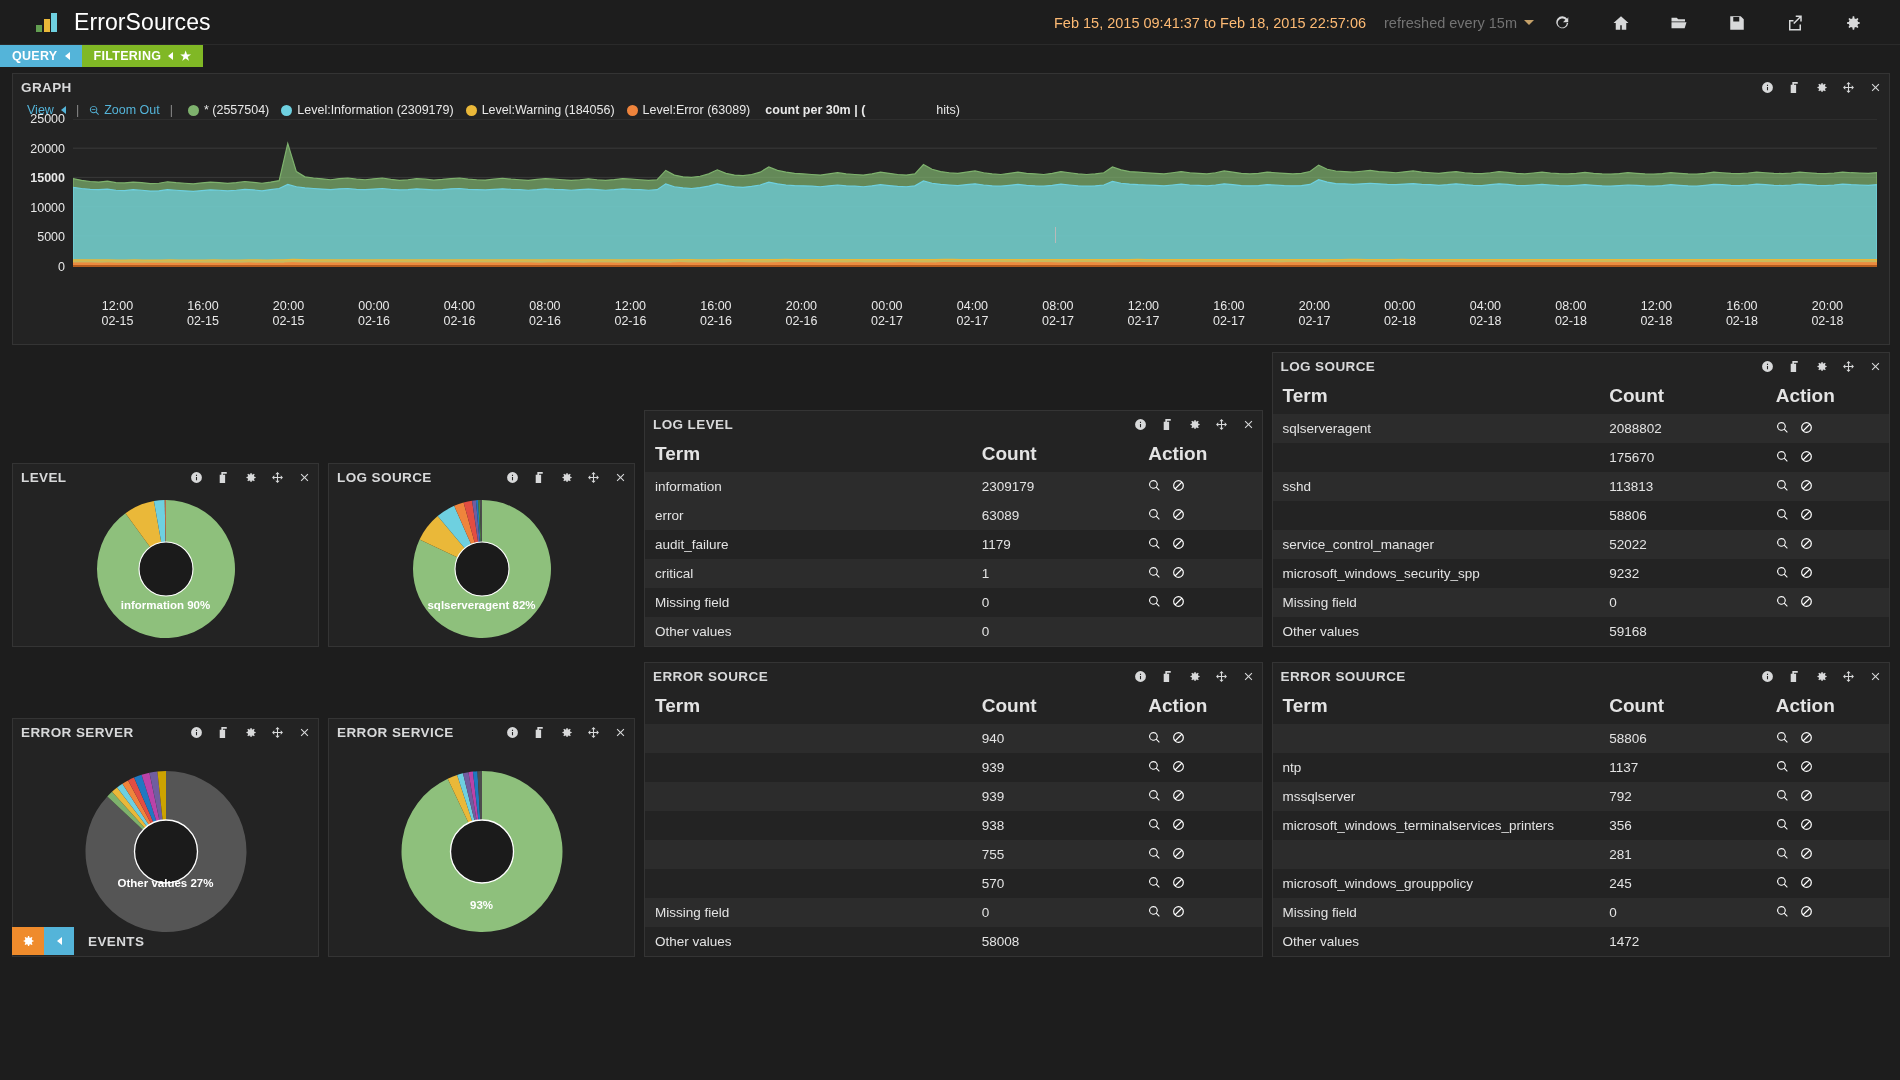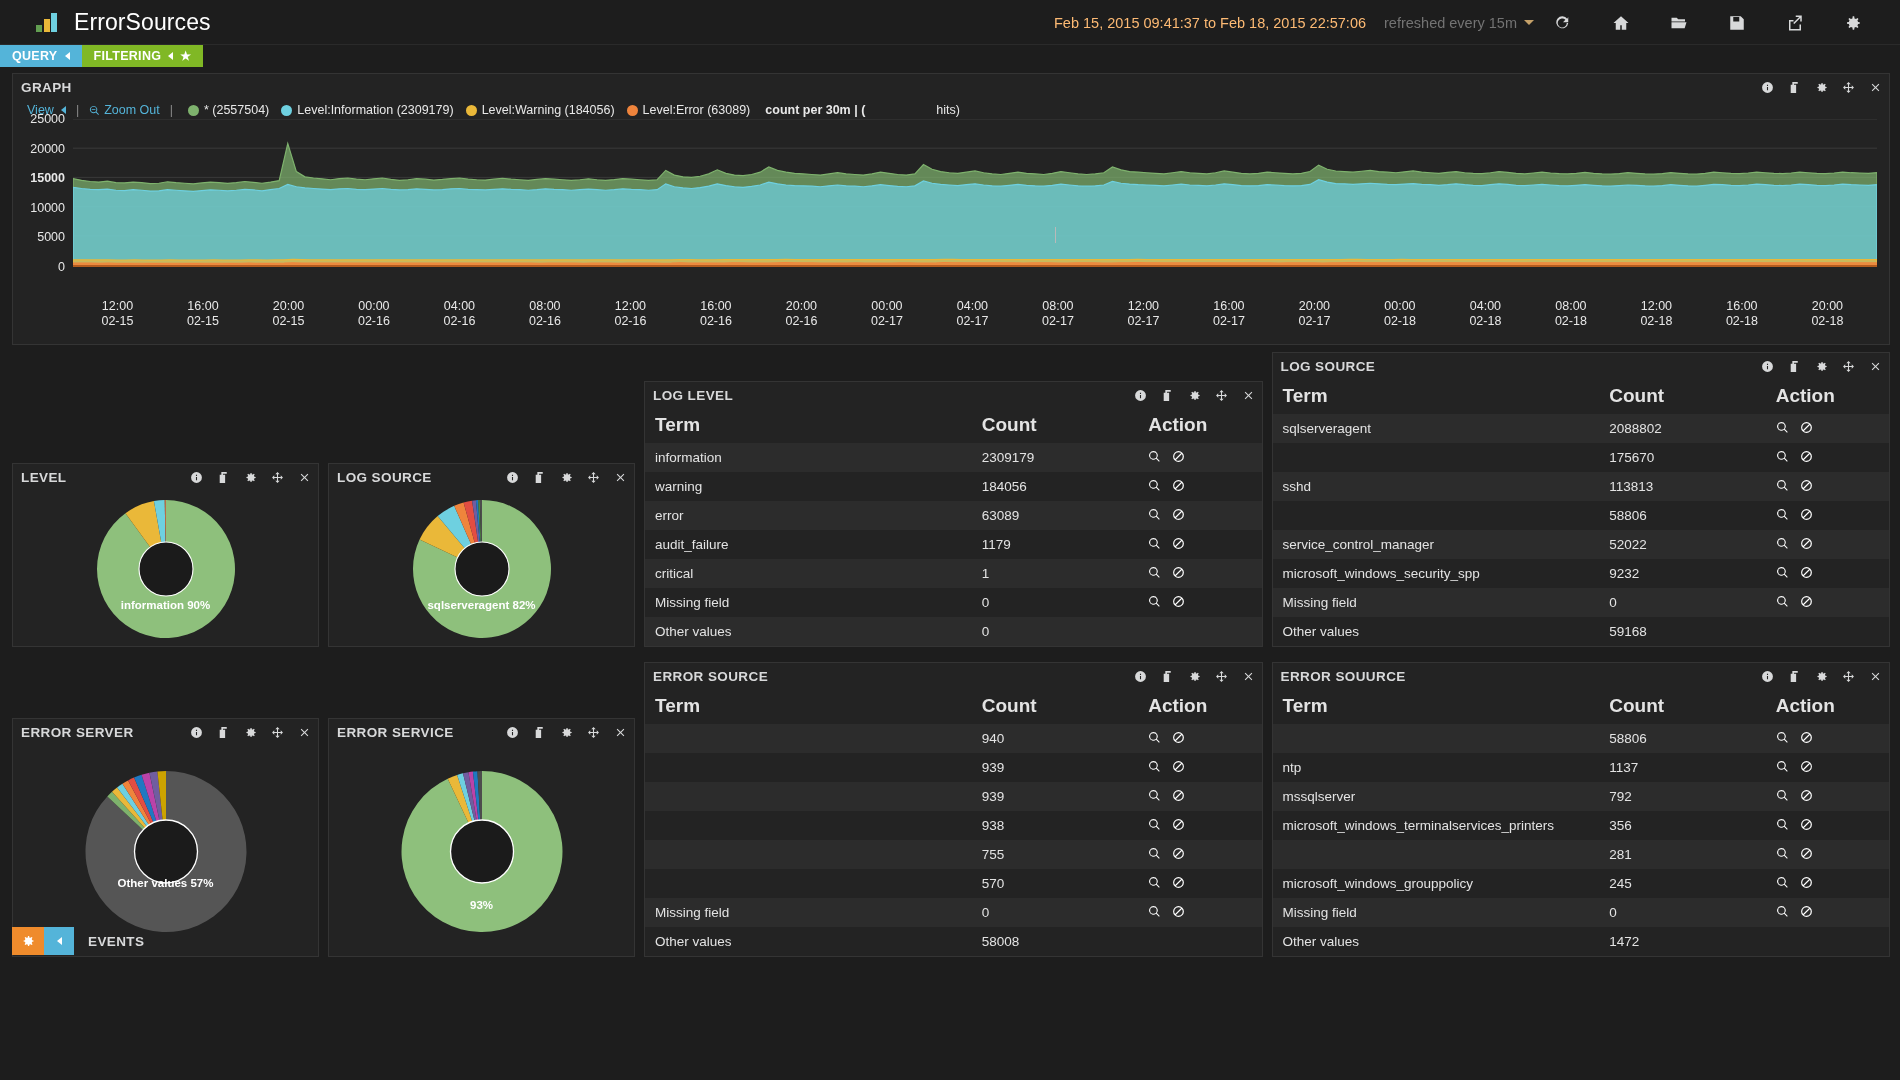--- a/index.html
+++ b/index.html
@@ -549,34 +549,20 @@
                 <span class="act">
                   <span><svg viewBox="0 0 24 24">
                       <path d="M10 2a8 8 0 1 0 4.9 14.3l5.4 5.4 1.4-1.4-5.4-5.4A8 8 0 0 0 10 2m0 2a6 6 0 1 1 0 12 6 6 0 0 1 0-12"></path>
                     </svg></span>
                   <span><svg viewBox="0 0 24 24">
                       <path d="M12 2a10 10 0 1 0 0 20 10 10 0 0 0 0-20m0 2c1.8 0 3.5.6 4.8 1.7L5.7 16.8A8 8 0 0 1 12 4m0 16c-1.8 0-3.5-.6-4.8-1.7L18.3 7.2A8 8 0 0 1 12 20"></path>
                     </svg></span>
                 </span>
               </td>
             </tr>
-            <tr>
-              <td class="col-term">warning</td>
-              <td class="col-count">184056</td>
-              <td class="col-action">
-                <span class="act">
-                  <span><svg viewBox="0 0 24 24">
-                      <path d="M10 2a8 8 0 1 0 4.9 14.3l5.4 5.4 1.4-1.4-5.4-5.4A8 8 0 0 0 10 2m0 2a6 6 0 1 1 0 12 6 6 0 0 1 0-12"></path>
-                    </svg></span>
-                  <span><svg viewBox="0 0 24 24">
-                      <path d="M12 2a10 10 0 1 0 0 20 10 10 0 0 0 0-20m0 2c1.8 0 3.5.6 4.8 1.7L5.7 16.8A8 8 0 0 1 12 4m0 16c-1.8 0-3.5-.6-4.8-1.7L18.3 7.2A8 8 0 0 1 12 20"></path>
-                    </svg></span>
-                </span>
-              </td>
-            </tr>
             <tr class="odd">
               <td class="col-term">error</td>
               <td class="col-count">63089</td>
               <td class="col-action">
                 <span class="act">
                   <span><svg viewBox="0 0 24 24">
                       <path d="M10 2a8 8 0 1 0 4.9 14.3l5.4 5.4 1.4-1.4-5.4-5.4A8 8 0 0 0 10 2m0 2a6 6 0 1 1 0 12 6 6 0 0 1 0-12"></path>
                     </svg></span>
                   <span><svg viewBox="0 0 24 24">
                       <path d="M12 2a10 10 0 1 0 0 20 10 10 0 0 0 0-20m0 2c1.8 0 3.5.6 4.8 1.7L5.7 16.8A8 8 0 0 1 12 4m0 16c-1.8 0-3.5-.6-4.8-1.7L18.3 7.2A8 8 0 0 1 12 20"></path>
@@ -825,21 +811,21 @@
             <path d="M 100 100 L 50.21684480432755 22.63309842856836 A 92 92 0 0 1 56.69523824078956 18.829207167984222 Z" fill="#ef843c"></path>
             <path d="M 100 100 L 56.69523824078956 18.829207167984222 A 92 92 0 0 1 63.462394061600364 15.566574437073655 Z" fill="#e24d42"></path>
             <path d="M 100 100 L 63.462394061600364 15.566574437073655 A 92 92 0 0 1 72.12075519378499 12.32590058041582 Z" fill="#1f78c1"></path>
             <path d="M 100 100 L 72.12075519378499 12.32590058041582 A 92 92 0 0 1 81.06063999317111 9.970556802056535 Z" fill="#ba43a9"></path>
             <path d="M 100 100 L 81.06063999317111 9.970556802056535 A 92 92 0 0 1 90.19177380667628 8.524327283476083 Z" fill="#705da0"></path>
             <path d="M 100 100 L 90.19177380667628 8.524327283476083 A 92 92 0 0 1 100.00000000000023 8 Z" fill="#cca300"></path>
             <circle cx="100" cy="100" r="36" fill="#1b1b1b" stroke="#ffffff" stroke-width="1.5"></circle>
           </svg>
         <div class="pie-label" style="top:128px">
           <span>Other values</span>
-          <span>57%</span>
+          <span>27%</span>
         </div>
       </div>
     </div>
 
     <div class="panel pie-panel">
       <div class="panel-head">
         <span class="panel-title">ERROR SERVICE</span>
         <span class="panel-tools">
           <span class="ptool">
               <svg viewBox="0 0 24 24">

